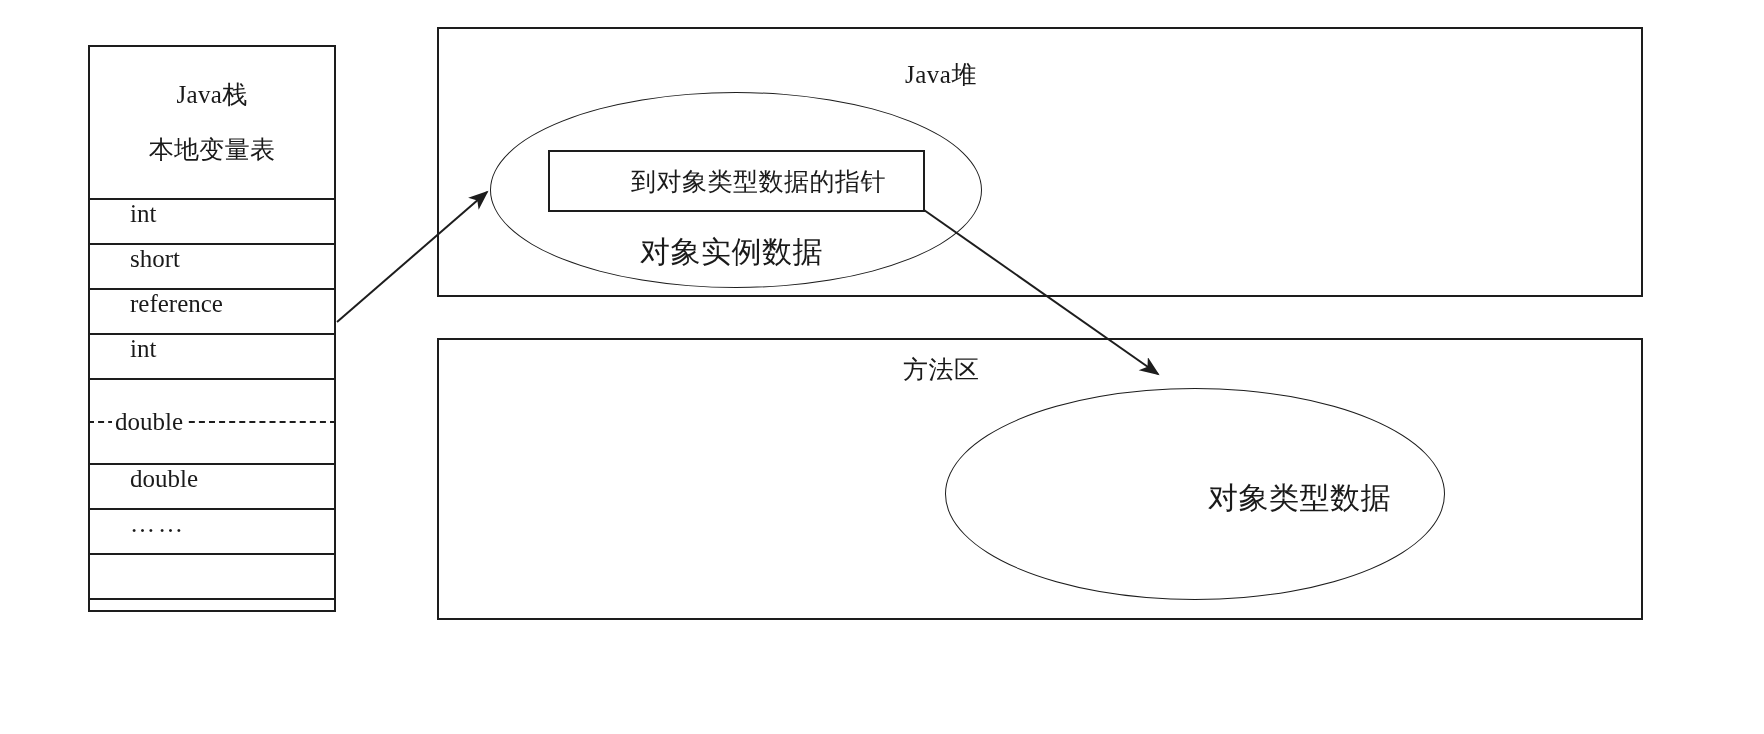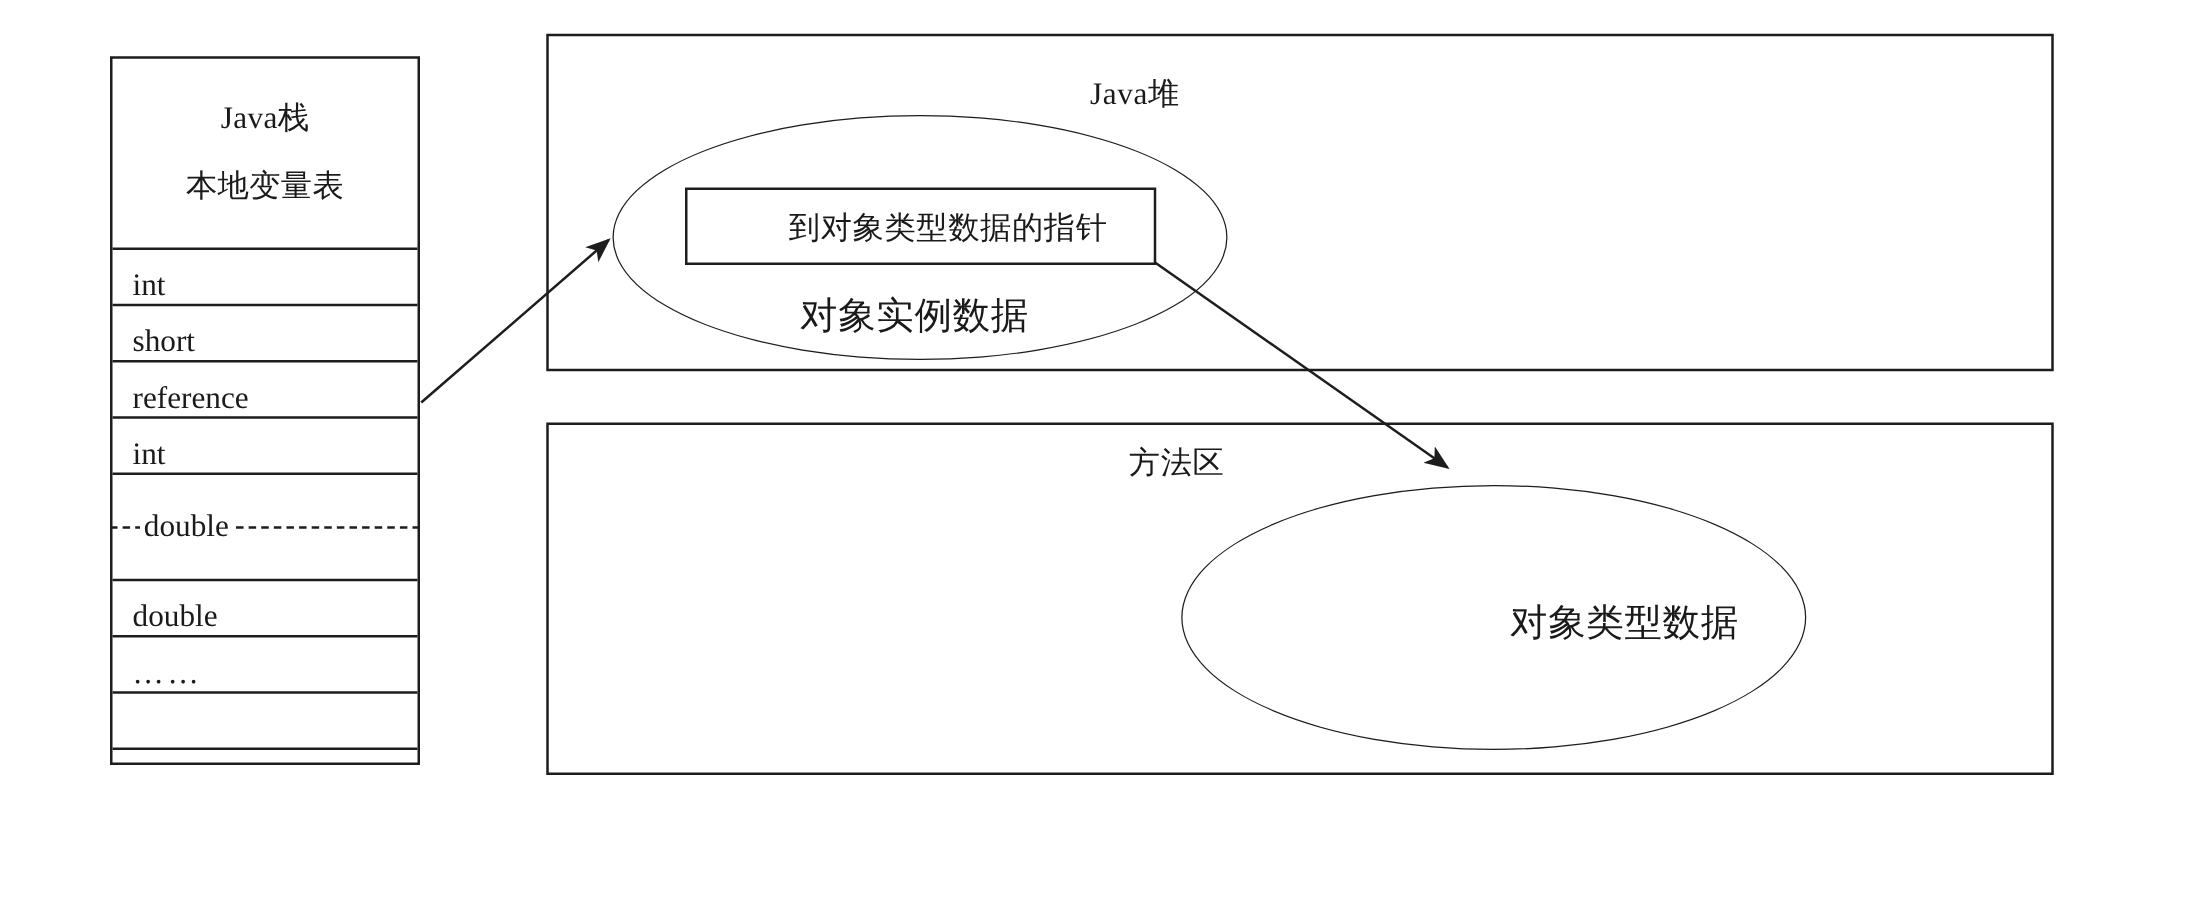--- a/index.html
+++ b/index.html
@@ -44,22 +44,22 @@
   }
   .stack-header .hline {
     font-size: 25px;
     letter-spacing: 0.3px;
     white-space: nowrap;
   }
   .stack-row {
     box-sizing: border-box;
     border-bottom: 2px solid #1d1d1d;
     display: flex;
-    align-items: flex-end;
-    padding-left: 16px;
+    align-items: flex-start;
+    padding-left: 40px;
     font-size: 25px;
     position: relative;
   }
   .stack-row.h1 { height: 45px; }
   .stack-row.h2 { height: 85px; }
   .stack-row.last { border-bottom: none; }
   .stack-row.dashed-split {
     align-items: center;
     justify-content: flex-start;
     padding-left: 0;
@@ -97,21 +97,21 @@
   }
   #heap-box  { left: 437px; top: 27px;  width: 1206px; height: 270px; }
   #method-box{ left: 437px; top: 338px; width: 1206px; height: 282px; }
 
   .region-label {
     position: absolute;
     font-size: 25px;
     white-space: nowrap;
     letter-spacing: 0.5px;
   }
-  #heap-label   { left: 872px;  top: 58px; text-align: right; }
+  #heap-label   { left: 905px;  top: 58px; text-align: right; }
   #method-label { left: 903px;  top: 353px; }
 
   
   .ellipse {
     position: absolute;
     border: 1.6px solid #1d1d1d;
     border-radius: 50%;
     box-sizing: border-box;
     background: transparent;
   }

